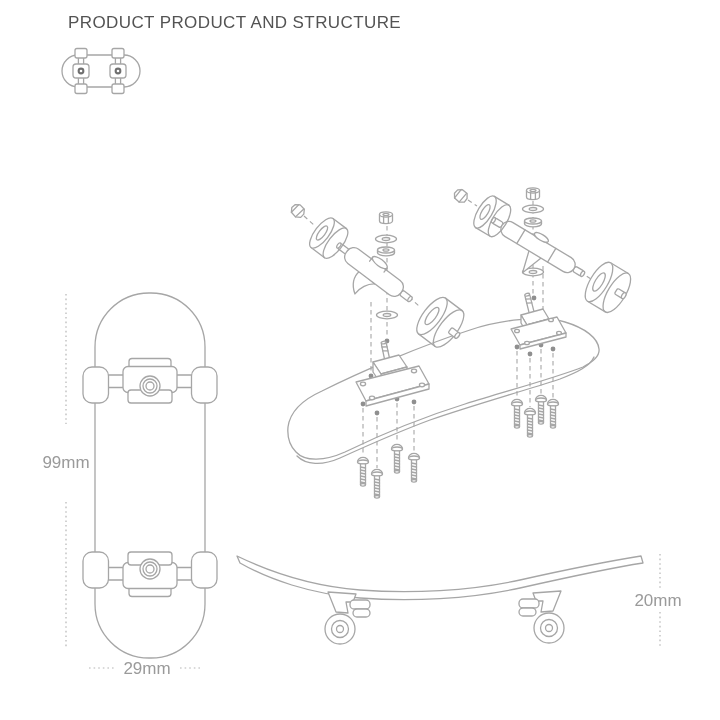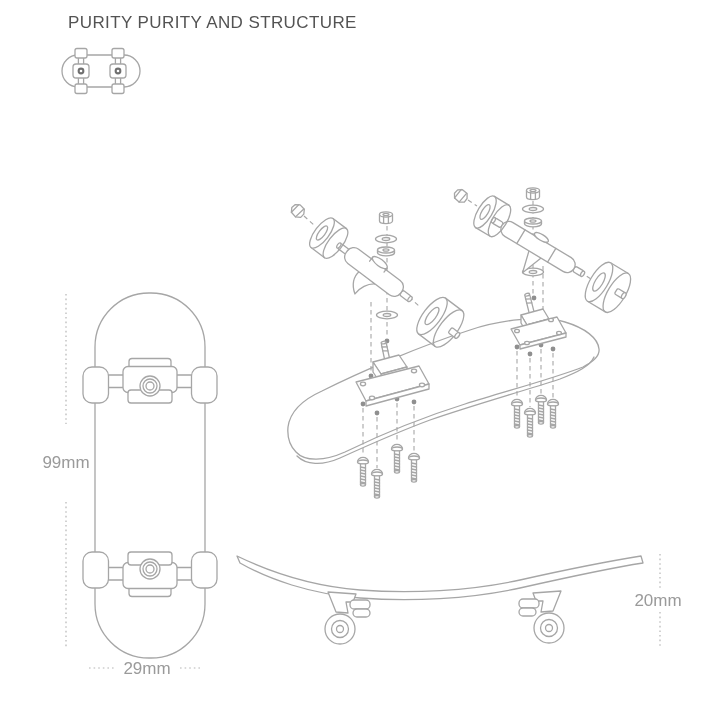--- a/index.html
+++ b/index.html
@@ -20,21 +20,21 @@
   .ln{fill:none;stroke:var(--line);stroke-width:1.3;stroke-linecap:round;stroke-linejoin:round;vector-effect:non-scaling-stroke;}
   .lnf{fill:#fff;stroke:var(--line);stroke-width:1.3;stroke-linecap:round;stroke-linejoin:round;vector-effect:non-scaling-stroke;}
   .dim{fill:none;stroke:var(--dim-line);stroke-width:1.2;stroke-dasharray:1.6 3;vector-effect:non-scaling-stroke;}
   .dsh{fill:none;stroke:var(--line);stroke-width:1.1;stroke-dasharray:4.5 3.5;vector-effect:non-scaling-stroke;}
   .dot{fill:var(--dot);stroke:none;}
   .dimtxt{fill:var(--dim-text);font-size:17px;font-family:"Liberation Sans",sans-serif;}
 </style>
 </head>
 <body>
 
-<div class="title">PURITY PURITY AND STRUCTURE</div>
+<div class="title">PRODUCT PRODUCT AND STRUCTURE</div>
 
 <svg class="canvas" width="720" height="720" viewBox="0 0 720 720">
 
   <defs>
     <g id="minitruck">
       <rect x="-2.6" y="-18" width="5.2" height="36" class="lnf"></rect>
       <rect x="-6" y="-22.5" width="12" height="9.5" rx="2" class="lnf"></rect>
       <rect x="-6" y="13" width="12" height="9.5" rx="2" class="lnf"></rect>
       <rect x="-8" y="-7" width="16" height="14" rx="3" class="lnf"></rect>
       <circle cx="0" cy="0" r="3.4" fill="#6f6f6f" stroke="none"></circle>

